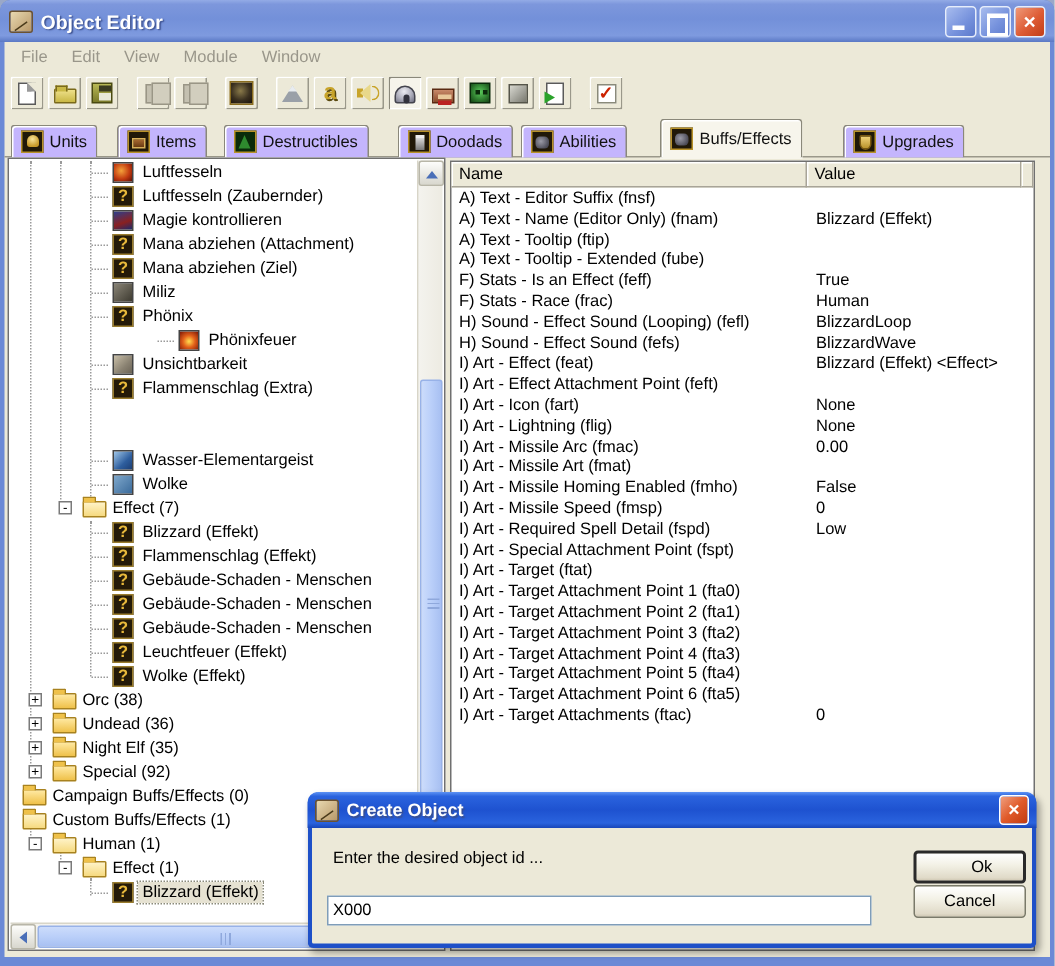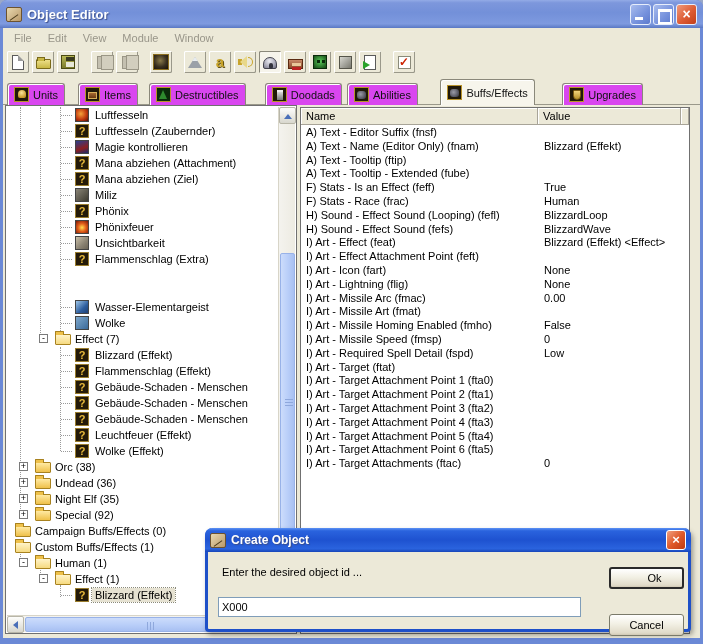--- a/index.html
+++ b/index.html
@@ -58,21 +58,21 @@
   .ic-ai { width:14px; height:14px; margin:1px auto; background:radial-gradient(circle at 50% 45%, #5ACB5A 0%, #2E7A2E 60%, #154415 100%); border:1px solid #0A2A0A; }
   .ic-ai::after { content:""; position:absolute; left:3px; top:4px; width:3px; height:3px; background:#0A2A0A; box-shadow:5px 0 0 #0A2A0A; }
   .ic-cube { width:13px; height:13px; margin:1px auto; background:linear-gradient(135deg,#D8D8D0 0%,#A8A8A0 50%,#78786E 100%); border:1px solid #55554A; }
   .ic-export { background:#fff; border:1px solid #5A5A5A; width:12px; height:15px; margin:0 auto; }
   .ic-export::after { content:""; position:absolute; left:-2px; bottom:0; border-top:4px solid transparent; border-bottom:4px solid transparent; border-left:7px solid #2AA22A; }
   .ic-test { width:13px; height:13px; margin:1px auto; background:#fff; border:1px solid #8A8A7A; color:#CC2200; font-weight:bold; font-size:12px; line-height:11px; text-align:center; }
 
   
   .tabbar { position:absolute; left:0; top:50px; width:100%; height:27px; }
   .tabbar .rule { position:absolute; left:0; bottom:0; width:100%; height:1px; background:#9A988A; }
-  .tab { position:absolute; bottom:0; height:22px; background:#d946ef; border:1px solid #8A887A; border-bottom:none; border-radius:3px 3px 0 0; display:flex; align-items:center; padding:0 6px; box-shadow:inset 1px 1px 0 #FFFFFF; }
+  .tab { position:absolute; bottom:0; height:22px; background:#c4b5fd; border:1px solid #8A887A; border-bottom:none; border-radius:3px 3px 0 0; display:flex; align-items:center; padding:0 6px; box-shadow:inset 1px 1px 0 #FFFFFF; }
   .tab.active { height:26px; background:#F7F5EC; z-index:2; box-shadow:inset 1px 1px 0 #FFFFFF, 0 1px 0 #F7F5EC; }
   .tab-label { margin-left:4px; color:#111; }
   .wc-ico { width:15px; height:15px; border:1px solid #B8922A; background:#201808; position:relative; flex:none; }
   .wc-ico i { position:absolute; }
   .wc-units i { left:3px; top:2px; width:8px; height:8px; border-radius:50% 50% 2px 2px; background:radial-gradient(circle at 45% 35%, #F8E49A, #C89A2A 70%); }
   .wc-items i { left:2px; top:4px; width:9px; height:7px; background:linear-gradient(#A86A32,#6A3A12); border:1px solid #D8B05A; }
   .wc-destr { background:#0A2A0A; }
   .wc-destr i { left:2px; top:2px; border-left:4px solid transparent; border-right:4px solid transparent; border-bottom:9px solid #2E8A2E; }
   .wc-doodads i { left:4px; top:2px; width:6px; height:10px; background:linear-gradient(#D8D8D8,#787878); border-top:2px solid #EEE; }
   .wc-fist i { left:2px; top:3px; width:9px; height:8px; border-radius:3px; background:radial-gradient(circle at 40% 40%, #9A9AA6, #4A4A56 75%); }
@@ -294,21 +294,21 @@
           <div class="trow" style="top: 80px;">
             <div class="conn" style="left: 54px;"></div>
             <div class="tico gray-dark" style="left: 68px;"></div>
             <div class="tlbl" style="left: 85px;">Miliz</div>
           </div>
           <div class="trow" style="top: 96px;">
             <div class="conn" style="left: 54px;"></div>
             <div class="tico question" style="left: 68px;">?</div>
             <div class="tlbl" style="left: 85px;">Phönix</div>
           </div>
-          <div class="trow" style="top: 112px;">
+          <div class="trow" style="top: 112px; margin-left: 44px;">
             <div class="conn" style="left: 54px;"></div>
             <div class="tico fire-orange" style="left: 68px;"></div>
             <div class="tlbl" style="left: 85px;">Phönixfeuer</div>
           </div>
           <div class="trow" style="top: 128px;">
             <div class="conn" style="left: 54px;"></div>
             <div class="tico stone" style="left: 68px;"></div>
             <div class="tlbl" style="left: 85px;">Unsichtbarkeit</div>
           </div>
           <div class="trow" style="top: 144px;">
@@ -495,20 +495,24 @@
           </div>
           <div class="grow">
             <div class="gname">I) Art - Missile Speed (fmsp)</div>
             <div class="gval">0</div>
           </div>
           <div class="grow">
             <div class="gname">I) Art - Required Spell Detail (fspd)</div>
             <div class="gval">Low</div>
           </div>
           <div class="grow">
+            <div class="gname">I) Art - Special Attachment Point (fspt)</div>
+            <div class="gval"></div>
+          </div>
+          <div class="grow">
             <div class="gname">I) Art - Target (ftat)</div>
             <div class="gval"></div>
           </div>
           <div class="grow">
             <div class="gname">I) Art - Target Attachment Point 1 (fta0)</div>
             <div class="gval"></div>
           </div>
           <div class="grow">
             <div class="gname">I) Art - Target Attachment Point 2 (fta1)</div>
             <div class="gval"></div>
@@ -538,17 +542,17 @@
 
     <div class="dialog">
       <div class="dlg-title">
         <div class="scroll-ico"></div>
         <div class="title-text">Create Object</div>
         <div class="dlg-close"><span>×</span></div>
       </div>
       <div class="dlg-label">Enter the desired object id ...</div>
       <input class="dlg-input" value="X000" style="">
       <div class="xpbtn default" style="top:39px">Ok</div>
-      <div class="xpbtn" style="top:86px">Cancel</div>
+      <div class="xpbtn" style="top:62px">Cancel</div>
     </div>
 
   </div>
 </div>
 
 </body></html>

